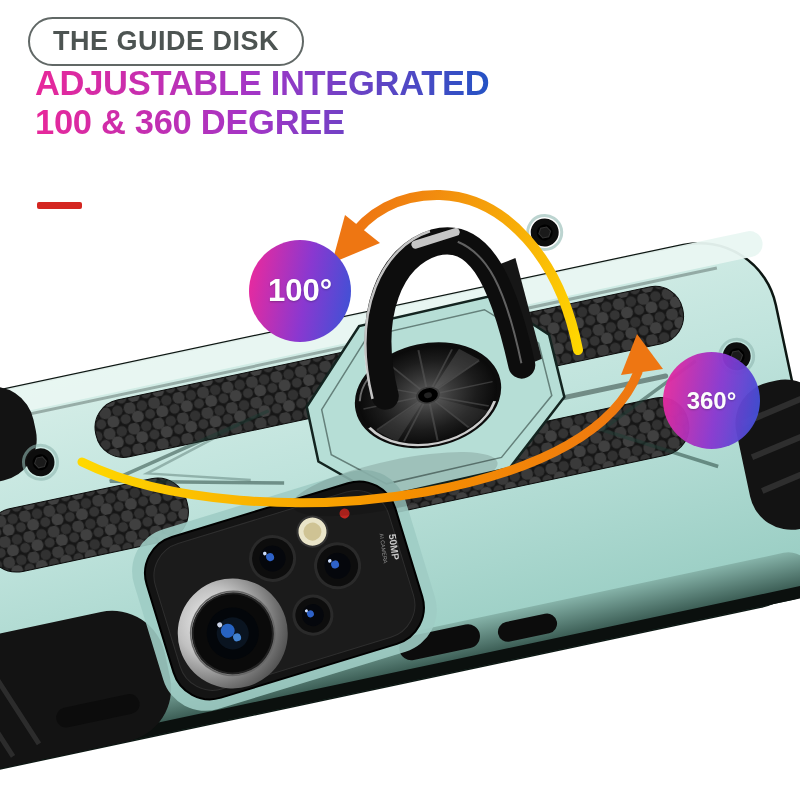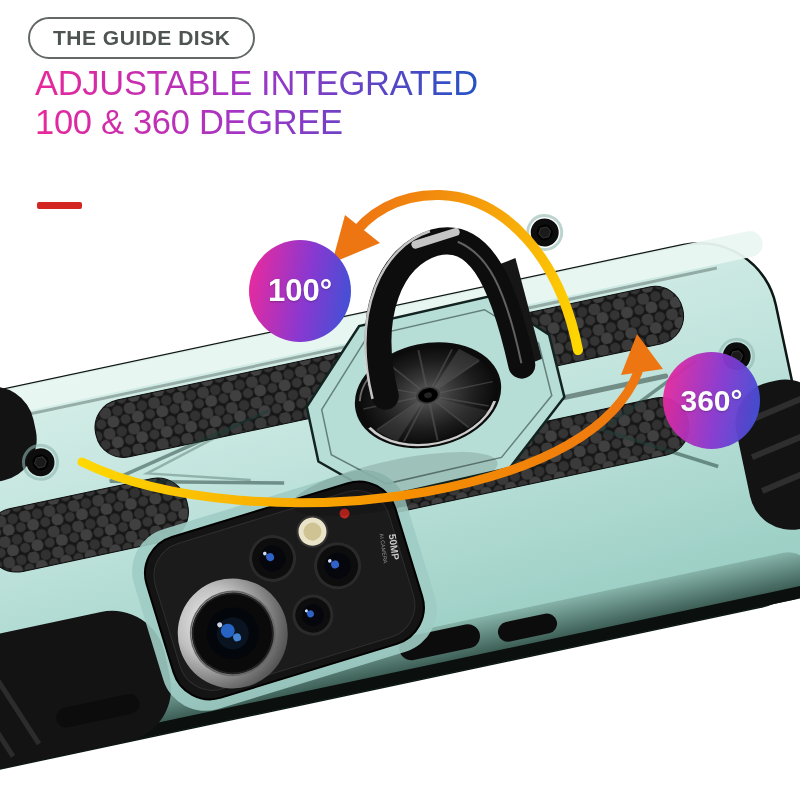--- a/index.html
+++ b/index.html
@@ -3,44 +3,44 @@
 <meta charset="utf-8">
 <style>
   html,body{margin:0;padding:0;background:#fff;}
   .stage{position:relative;width:800px;height:800px;background:#ffffff;overflow:hidden;
          font-family:"Liberation Sans", sans-serif;}
   .stage svg{position:absolute;left:0;top:0;}
 
   .brand-pill{
     position:absolute;left:28px;top:17px;
     padding:7px 23px;border:2.5px solid #616866;border-radius:26px;
-    font-size:21px;font-weight:bold;color:#4d5452;letter-spacing:.5px;white-space:nowrap;
+    font-size:27px;font-weight:bold;color:#4d5452;letter-spacing:.5px;white-space:nowrap;
     background:#fff;z-index:5;
   }
   .headline{
     position:absolute;left:35px;top:64px;margin:0;z-index:5;
-    font-size:34.5px;font-weight:normal;line-height:39px;letter-spacing:-.3px;
+    font-size:34.5px;font-weight:bold;line-height:39px;letter-spacing:-.3px;
     width:-moz-fit-content;width:fit-content;
     background:linear-gradient(93deg,#e6289b 2%,#a335c6 48%,#2353c4 100%);
     -webkit-background-clip:text;background-clip:text;color:transparent;
     white-space:nowrap;
   }
   .headline span{display:block;}
   .accent-bar{
     position:absolute;left:37px;top:202px;width:45px;height:6.5px;
     background:#d42621;border-radius:2px;z-index:5;
   }
   .angle-badge{
     position:absolute;border-radius:50%;display:flex;align-items:center;justify-content:center;
     color:#fff;font-weight:bold;z-index:6;
     background:linear-gradient(100deg,#e82a9e 5%,#8a38d0 55%,#3b53d6 98%);
     text-shadow:0 1px 2px rgba(0,0,0,.25);
   }
   #badge100{left:249px;top:240px;width:102px;height:102px;font-size:31px;}
-  #badge360{left:663px;top:352px;width:97px;height:97px;font-size:30px;opacity:.96;}
+  #badge360{left:663px;top:352px;width:97px;height:97px;font-size:24px;opacity:.96;}
 </style>
 </head>
 <body>
 
 <div class="stage">
 
   <svg width="800" height="800" viewBox="0 0 800 800">
     <defs>
       <linearGradient id="mintG" x1="0" y1="0" x2="0.15" y2="1">
         <stop offset="0" stop-color="#d8efe9"></stop>

